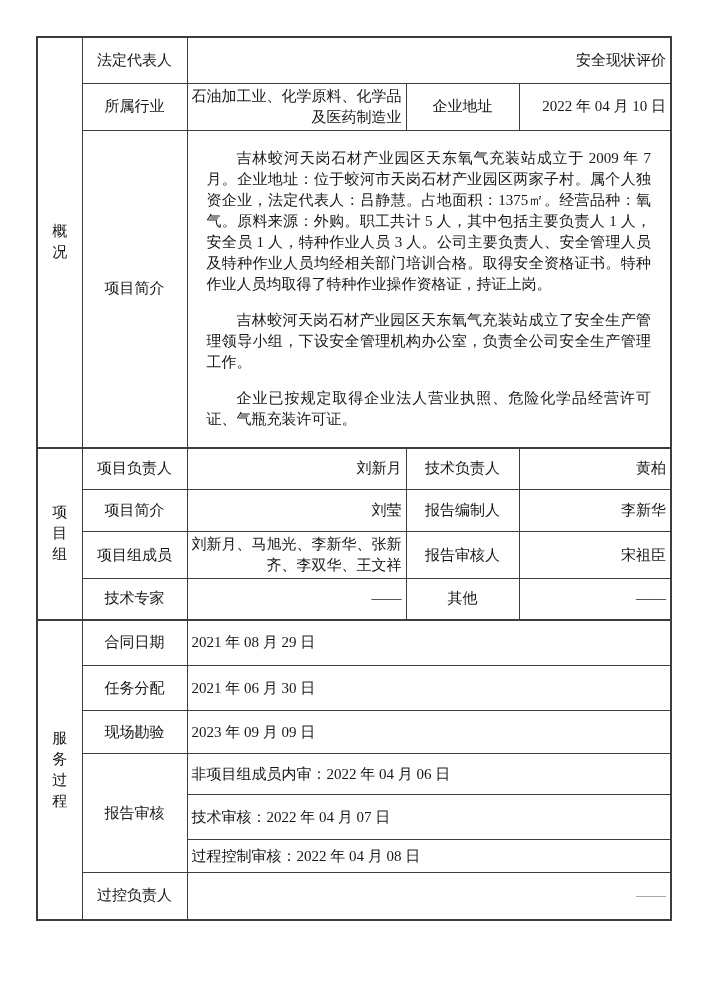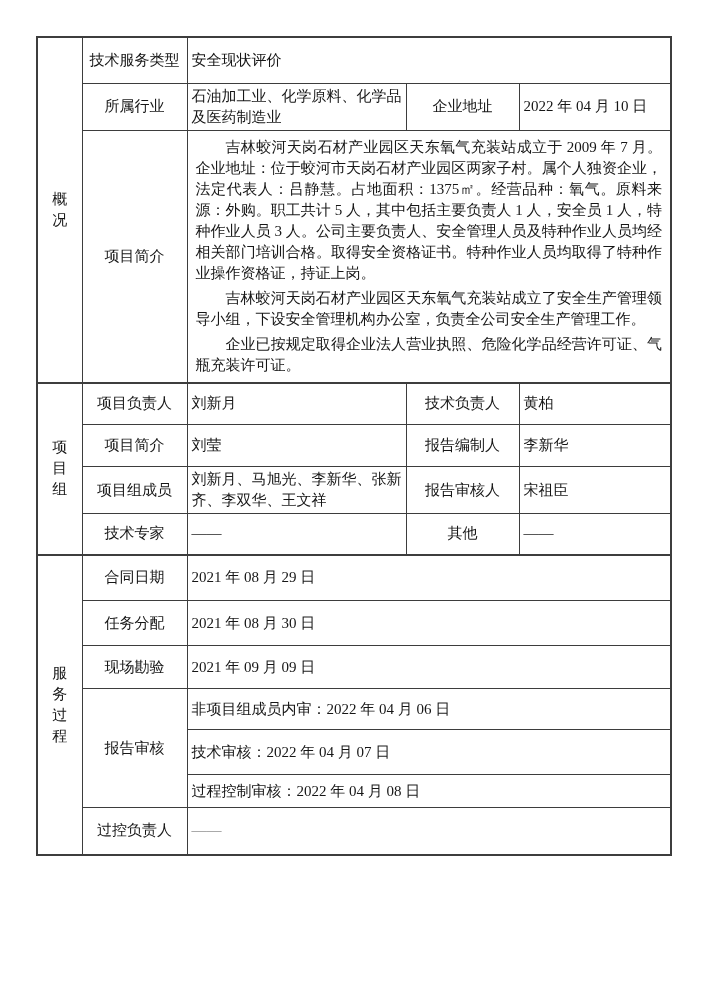--- a/index.html
+++ b/index.html
@@ -15,27 +15,27 @@
     border:2px solid #3d3d3d;
   }
   .doc-table td{
     border:1px solid #3d3d3d;
     padding:2px 4px;
     vertical-align:middle;
     overflow:hidden;
   }
   tr.sec td{border-top-width:2px;}
   .lbl{text-align:center;}
-  .center{text-align:left;}
+  .center{text-align:right;}
   .leftval{text-align:left;padding-left:11px;margin-top:41px;}
   .section{text-align:center;}
   .v-top{vertical-align:top;padding-top:5px;}
   .vtext{width:1em;margin:0 auto;white-space:pre-line;line-height:21px;text-align:center;}
   .para-cell{padding:7px 8px 5px 7px;vertical-align:top;}
-  .para-cell p{margin:4px;text-indent:2em;text-align:justify;line-height:21px;}
+  .para-cell p{margin:15px;text-indent:2em;text-align:justify;line-height:21px;}
   .muted{color:#8f8f8f;}
   
   tr.r1{height:46px;}  tr.r2{height:44px;}  tr.r3{height:201px;}
   tr.r4{height:42px;}  tr.r5{height:42px;}  tr.r6{height:45px;}  tr.r7{height:41px;}
   tr.r8{height:46px;}  tr.r9{height:45px;padding-left:14px;}  tr.r10{height:43px;}
   tr.r11{height:41px;} tr.r12{height:45px;} tr.r13{height:33px;} tr.r14{height:47px;}
 </style>
 </head>
 <body>
 
@@ -47,21 +47,21 @@
         <col style="width:219px">
         <col style="width:113px">
         <col style="width:152px">
     </colgroup>
     <tbody>
       <tr class="r1">
         <td class="section v-top" rowspan="3">
           <div class="vtext">概
 况</div>
         </td>
-        <td class="lbl">技术服务类型</td>
+        <td class="lbl">法定代表人</td>
         <td class="center" colspan="3">安全现状评价</td>
       </tr>
       <tr class="r2">
         <td class="lbl">所属行业</td>
         <td class="center">石油加工业、化学原料、化学品及医药制造业</td>
         <td class="lbl">企业地址</td>
         <td class="center">2022 年 04 月 10 日</td>
       </tr>
       <tr class="r3">
         <td class="lbl">项目简介</td>
@@ -107,25 +107,25 @@
           <div class="vtext">服
 务
 过
 程</div>
         </td>
         <td class="lbl">合同日期</td>
         <td class="leftval" colspan="3">2021 年 08 月 29 日</td>
       </tr>
       <tr class="r9">
         <td class="lbl">任务分配</td>
-        <td class="leftval" colspan="3">2021 年 08 月 30 日</td>
+        <td class="leftval" colspan="3">2021 年 06 月 30 日</td>
       </tr>
       <tr class="r10">
         <td class="lbl">现场勘验</td>
-        <td class="leftval" colspan="3">2021 年 09 月 09 日</td>
+        <td class="leftval" colspan="3">2023 年 09 月 09 日</td>
       </tr>
       <tr class="r11">
         <td class="lbl" rowspan="3">报告审核</td>
         <td class="leftval" colspan="3">非项目组成员内审：2022 年 04 月 06 日</td>
       </tr>
       <tr class="r12">
         <td class="leftval" colspan="3">技术审核：2022 年 04 月 07 日</td>
       </tr>
       <tr class="r13">
         <td class="leftval" colspan="3">过程控制审核：2022 年 04 月 08 日</td>

